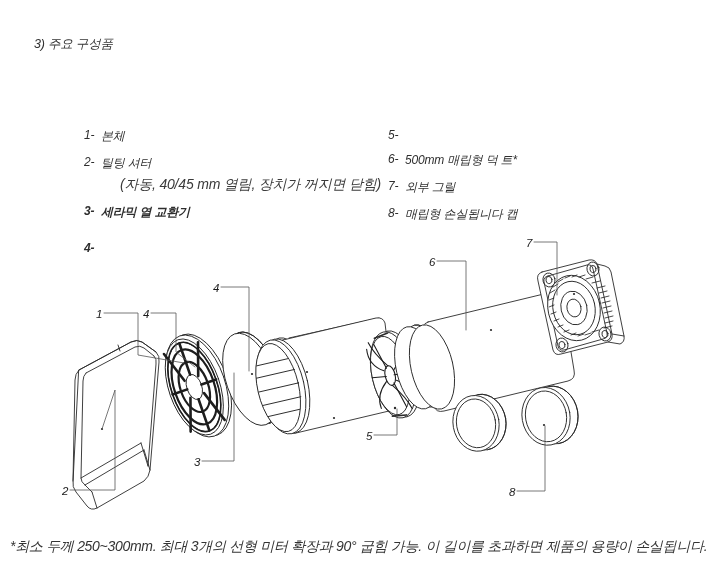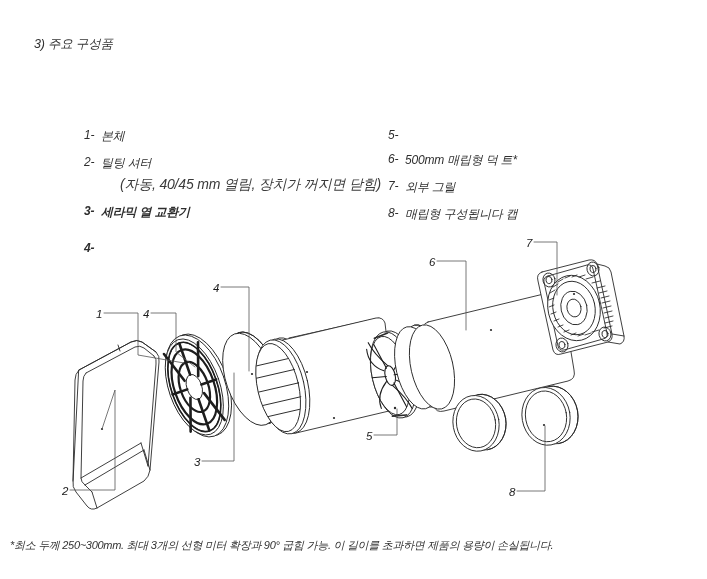--- a/index.html
+++ b/index.html
@@ -79,21 +79,21 @@
     letter-spacing: -0.2px;
     white-space: nowrap;
   }
   .spacer-row { height: 10px; }
 
   
   .footnote {
     position: absolute;
     left: 10px;
     top: 538px;
-    font-size: 11px;
+    font-size: 14px;
     color: #333333;
     letter-spacing: -0.3px;
     white-space: nowrap;
   }
 
   
   #diagram {
     position: absolute;
     left: 0;
     top: 232px;
@@ -142,21 +142,21 @@
     <div class="part-row" style="margin-top:6px;">
       <span class="part-num">6-</span>
       <span class="part-label">500mm 매립형 덕 트*</span>
     </div>
     <div class="part-row" style="margin-top:6px;">
       <span class="part-num">7-</span>
       <span class="part-label">외부 그릴</span>
     </div>
     <div class="part-row" style="margin-top:6px;">
       <span class="part-num">8-</span>
-      <span class="part-label">매립형 구성됩니다 캡</span>
+      <span class="part-label">매립형 손실됩니다 캡</span>
     </div>
   </div>
 
   <div class="footnote">*최소 두께 250~300mm. 최대 3개의 선형 미터 확장과 90° 굽힘 가능. 이 길이를 초과하면 제품의 용량이 손실됩니다.</div>
 
   <svg id="diagram" viewBox="0 232 707 290">
     <g fill="none" stroke="#2a2a2a" stroke-width="0.9" stroke-linejoin="round" stroke-linecap="round">
 
       <g>
         <path d="M79,370 L131,342 Q137,339 142,342 L156,352 Q160,356 159,362

